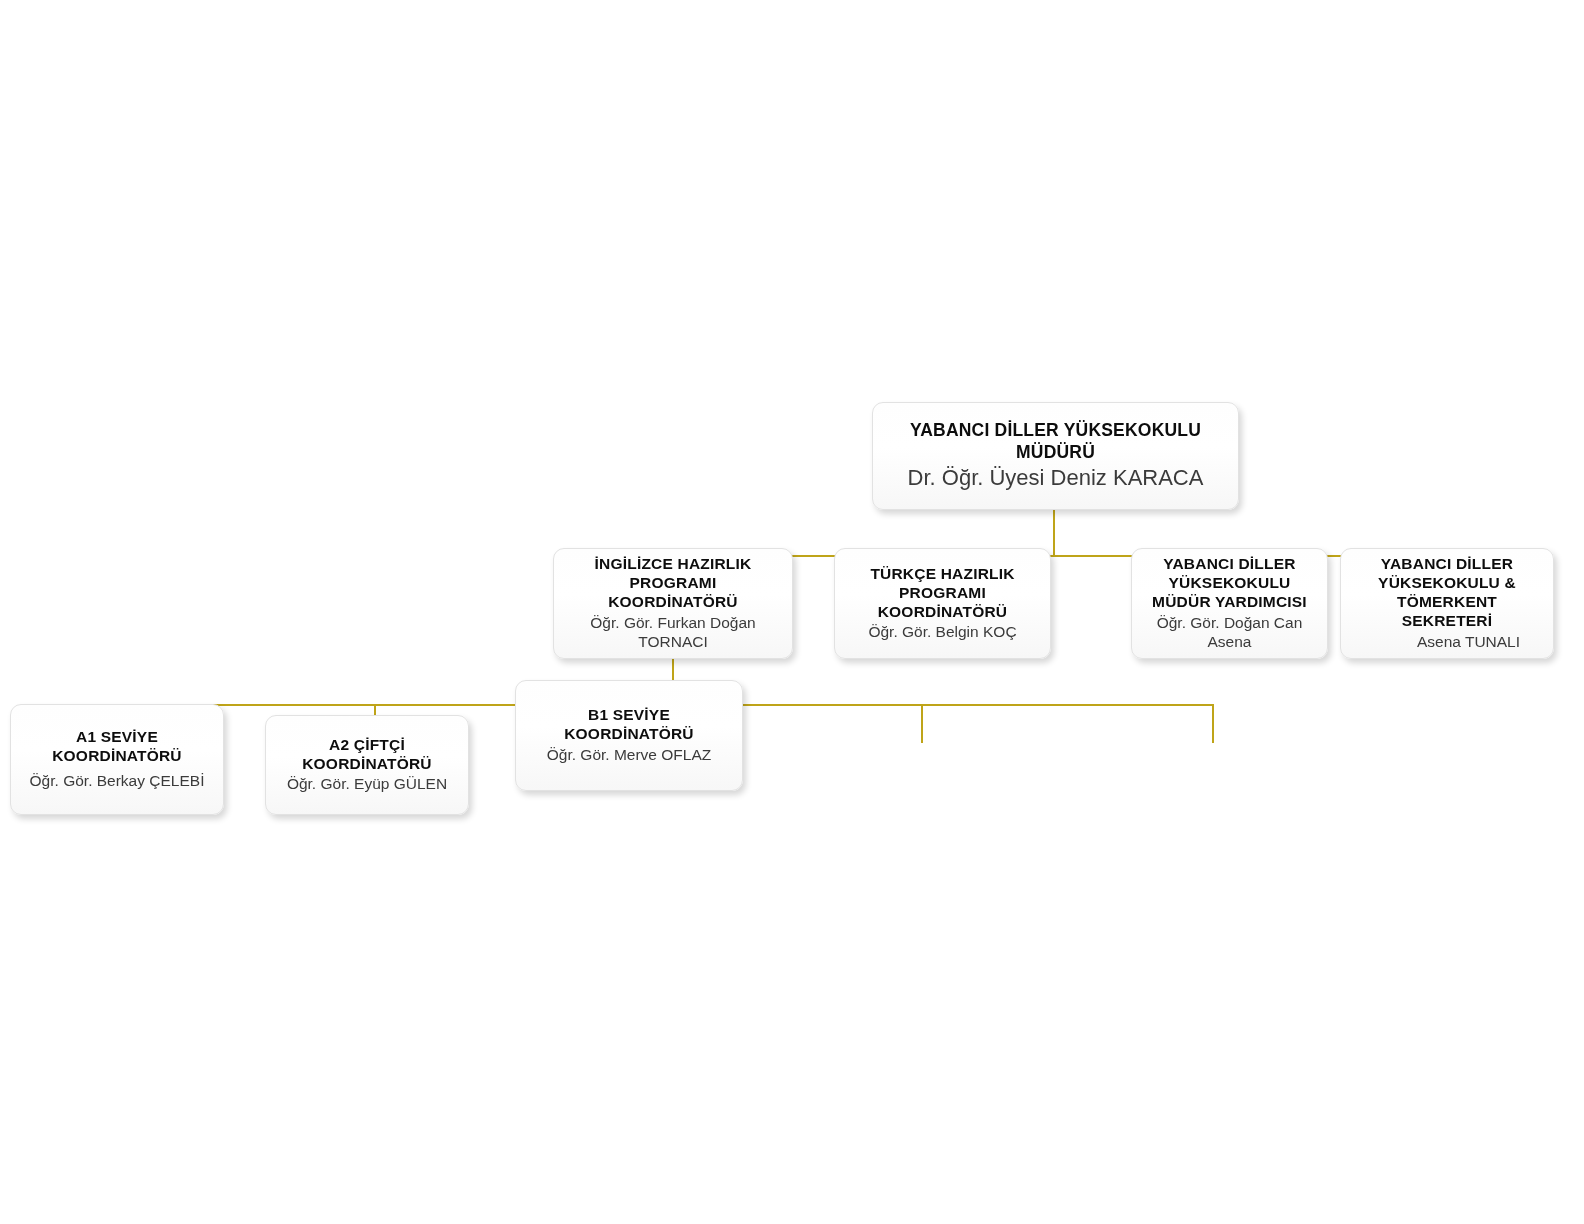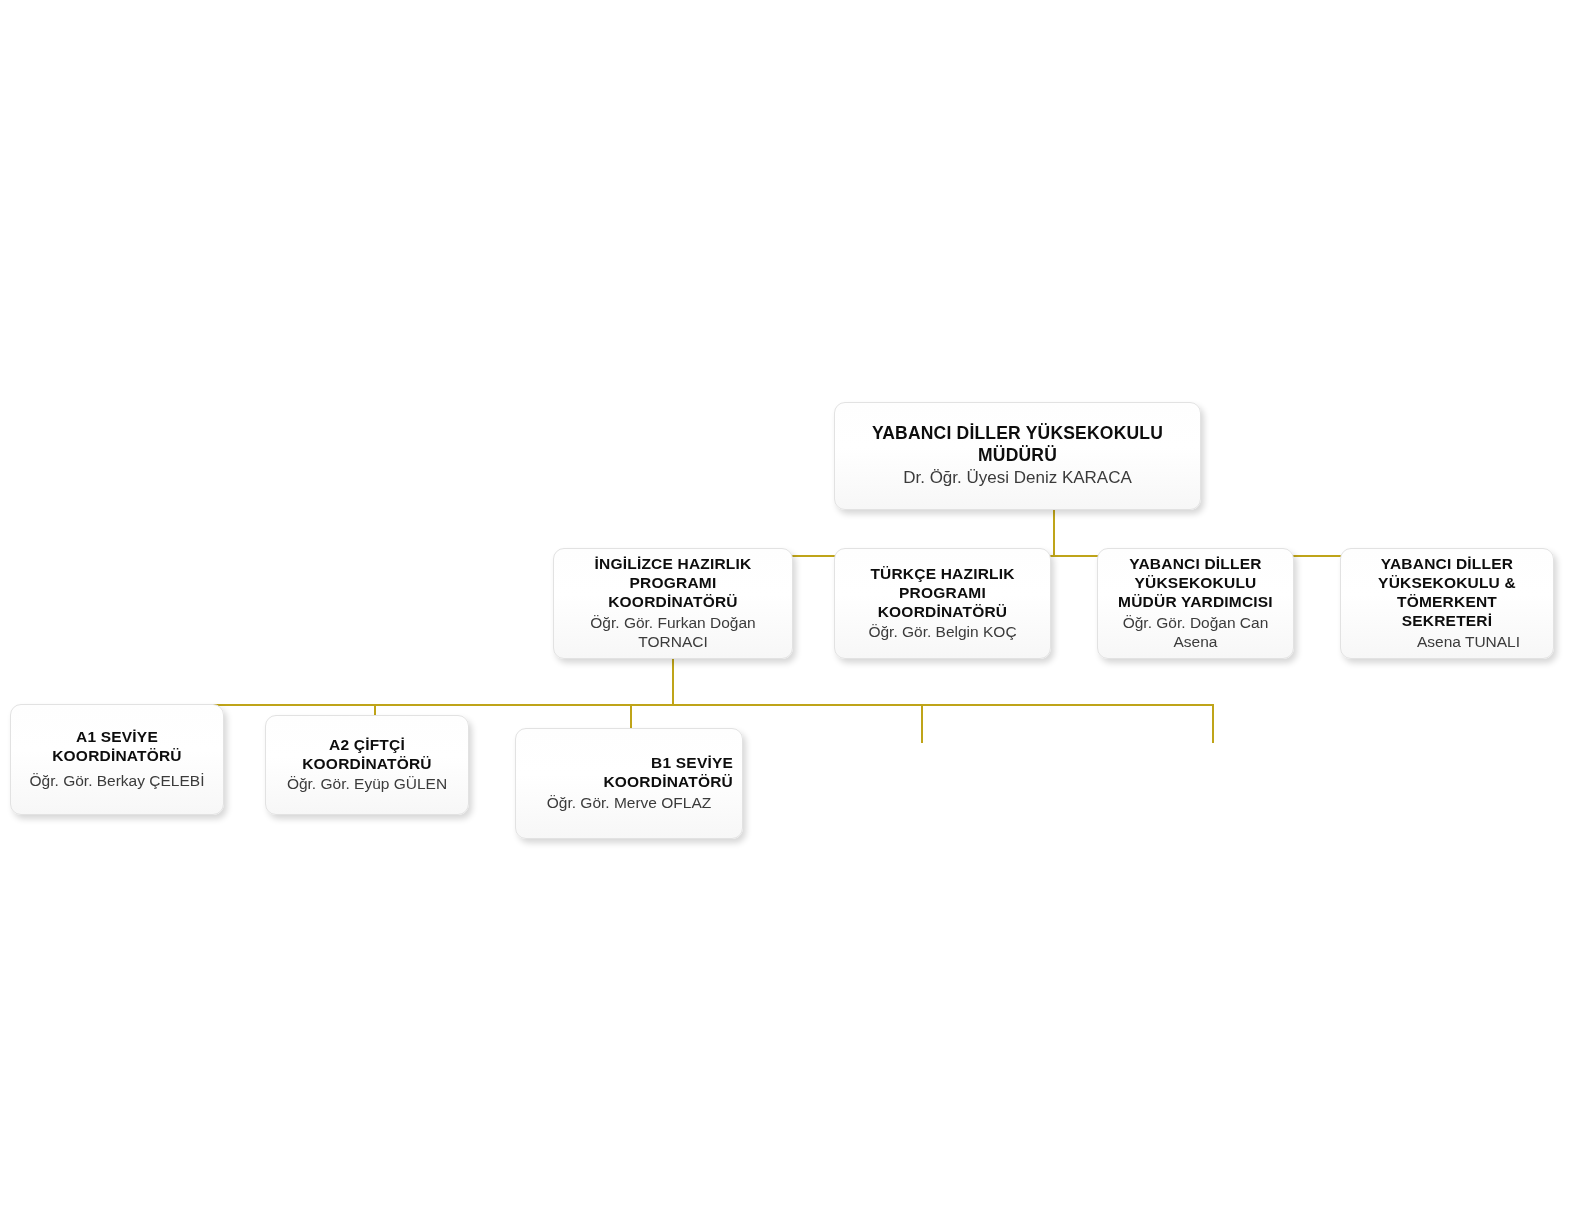--- a/index.html
+++ b/index.html
@@ -61,21 +61,21 @@
     line-height: 1.22;
   }
   .node-name {
     font-weight: normal;
     color: #3b3b3b;
     line-height: 1.22;
   }
 
   
   .level-root .node-title { font-size: 17.5px; }
-  .level-root .node-name  { font-size: 17px; margin-top: 2px; }
+  .level-root .node-name  { font-size: 22px; margin-top: 2px; }
 
   .level-2 .node-title { font-size: 15.5px; }
   .level-2 .node-name  { font-size: 15.5px; margin-top: 2px; }
 
   .level-3 .node-title { font-size: 15.5px; }
   .level-3 .node-name  { font-size: 15.5px; margin-top: 2px; }
 </style>
 </head>
 <body style="background: rgb(255, 255, 255);">
 
@@ -96,55 +96,55 @@
 
     <div class="conn-h" style="left: 117px; top: 704px; width: 1096px; background: rgb(191, 164, 25);"></div>
 
     <div class="conn-v" style="left: 117px; top: 704px; height: 39px; background: rgb(191, 164, 25);"></div>
     <div class="conn-v" style="left: 374px; top: 704px; height: 39px; background: rgb(191, 164, 25);"></div>
     <div class="conn-v" style="left: 630px; top: 704px; height: 39px; background: rgb(191, 164, 25);"></div>
     <div class="conn-v" style="left: 921px; top: 704px; height: 39px; background: rgb(191, 164, 25);"></div>
     <div class="conn-v" style="left: 1212px; top: 704px; height: 39px; background: rgb(191, 164, 25);"></div>
   </div>
 
-  <div class="node level-root" style="left: 834px; top: 402px; width: 367px; height: 108px; border-color: rgb(226, 226, 226);">
+  <div class="node level-root" style="left: 872px; top: 402px; width: 367px; height: 108px; border-color: rgb(226, 226, 226);">
     <div class="node-title" style="color: rgb(13, 13, 13);">YABANCI DİLLER YÜKSEKOKULU MÜDÜRÜ</div>
     <div class="node-name" style="color: rgb(59, 59, 59);">Dr. Öğr. Üyesi Deniz KARACA</div>
   </div>
 
   <div class="node level-2" style="left: 553px; top: 548px; width: 240px; height: 111px; border-color: rgb(226, 226, 226);">
     <div class="node-title" style="color: rgb(13, 13, 13);">İNGİLİZCE HAZIRLIK PROGRAMI KOORDİNATÖRÜ</div>
     <div class="node-name" style="color: rgb(59, 59, 59);">Öğr. Gör. Furkan Doğan TORNACI</div>
   </div>
 
   <div class="node level-2" style="left: 834px; top: 548px; width: 217px; height: 111px; border-color: rgb(226, 226, 226);">
     <div class="node-title" style="color: rgb(13, 13, 13);">TÜRKÇE HAZIRLIK PROGRAMI KOORDİNATÖRÜ</div>
     <div class="node-name" style="color: rgb(59, 59, 59);">Öğr. Gör. Belgin KOÇ</div>
   </div>
 
-  <div class="node level-2" style="left: 1097px; top: 548px; width: 197px; height: 111px; border-color: rgb(226, 226, 226);">
+  <div class="node level-2" style="left: 1131px; top: 548px; width: 197px; height: 111px; border-color: rgb(226, 226, 226);">
     <div class="node-title" style="color: rgb(13, 13, 13);">YABANCI DİLLER YÜKSEKOKULU MÜDÜR YARDIMCISI</div>
     <div class="node-name" style="color: rgb(59, 59, 59);">Öğr. Gör. Doğan Can Asena</div>
   </div>
 
   <div class="node level-2" style="left: 1340px; top: 548px; width: 214px; height: 111px; border-color: rgb(226, 226, 226);">
     <div class="node-title" style="color: rgb(13, 13, 13);">YABANCI DİLLER YÜKSEKOKULU &amp; TÖMERKENT SEKRETERİ</div>
     <div class="node-name" style="color: rgb(59, 59, 59); margin-left: 43px;">Asena TUNALI</div>
   </div>
 
   <div class="node level-3" style="left: 10px; top: 704px; width: 214px; height: 111px; border-color: rgb(226, 226, 226);">
     <div class="node-title" style="color: rgb(13, 13, 13);">A1 SEVİYE KOORDİNATÖRÜ</div>
     <div class="node-name" style="color: rgb(59, 59, 59); margin-top: 6px;">Öğr. Gör. Berkay ÇELEBİ</div>
   </div>
 
   <div class="node level-3" style="left: 265px; top: 715px; width: 204px; height: 100px; border-color: rgb(226, 226, 226);">
     <div class="node-title" style="color: rgb(13, 13, 13);">A2 ÇİFTÇİ KOORDİNATÖRÜ</div>
     <div class="node-name" style="color: rgb(59, 59, 59);">Öğr. Gör. Eyüp GÜLEN</div>
   </div>
 
-  <div class="node level-3" style="left: 515px; top: 728px; width: 228px; height: 111px; border-color: rgb(226, 226, 226); text-align: right;">
+  <div class="node level-3" style="left: 515px; top: 680px; width: 228px; height: 111px; border-color: rgb(226, 226, 226);">
     <div class="node-title" style="color: rgb(13, 13, 13);">B1 SEVİYE KOORDİNATÖRÜ</div>
     <div class="node-name" style="color: rgb(59, 59, 59);">Öğr. Gör. Merve OFLAZ</div>
   </div>
 
 
 
 </div>
 
 </body></html>

